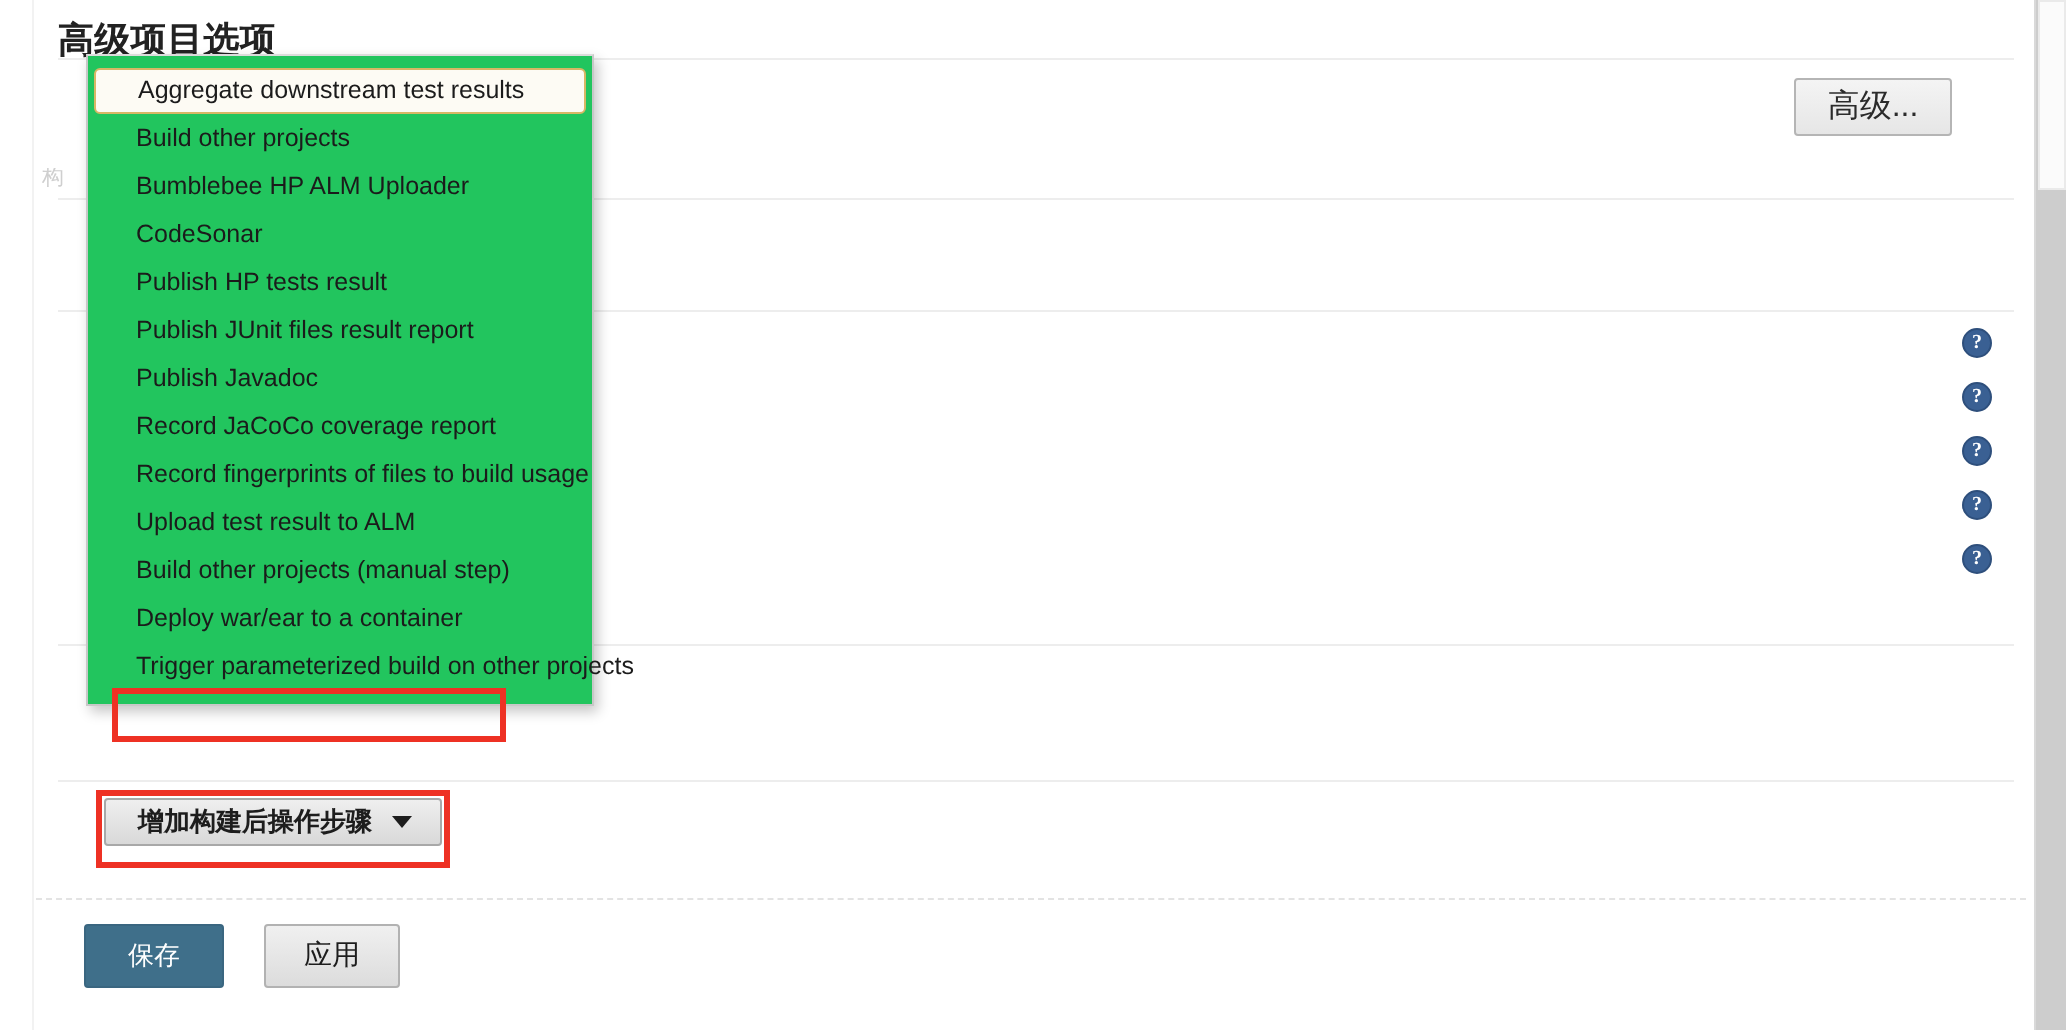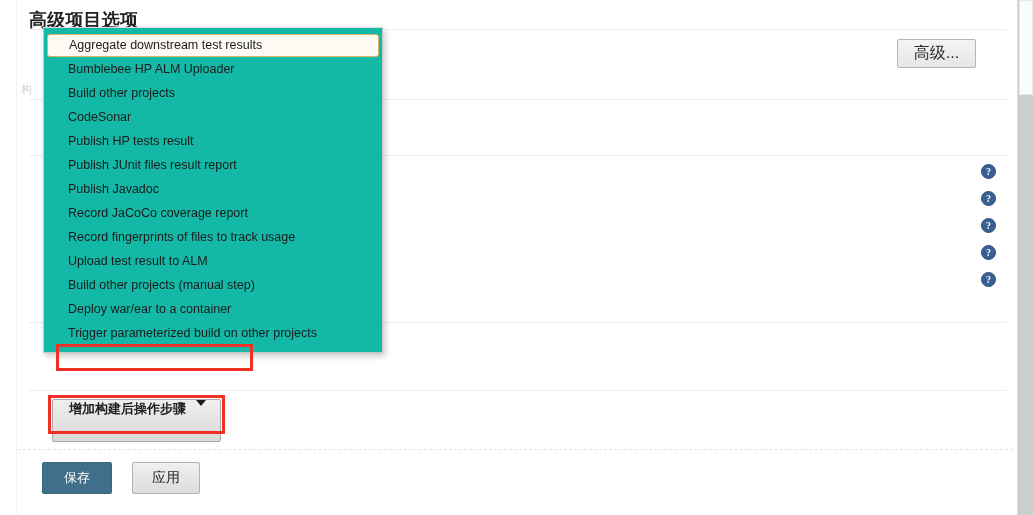--- a/index.html
+++ b/index.html
@@ -135,22 +135,22 @@
     color: #cfcfcf;
     line-height: 11px;
     overflow: hidden;
     white-space: nowrap;
   }
 
   
   .menu {
     position: absolute;
     left: 25px; top: 27px;
-    width: 340px;
-    background: #14b8a6;
+    width: 254px;
+    background: #22c55e;
     border: 1px solid #c8c8c8;
     border-top: 1px solid #dcdcdc;
     box-shadow: 2px 3px 6px rgba(0,0,0,0.22);
     padding: 6px 0 7px 0;
     z-index: 40;
   }
   .menu-item {
     height: 24px;
     line-height: 24px;
     padding-left: 24px;
@@ -182,25 +182,26 @@
   }
   .annot-addstep {
     left: 30px; top: 395px;
     width: 177px; height: 39px;
   }
 
   
   .addstep-btn {
     position: absolute;
     left: 34px; top: 399px;
-    width: 169px; height: 43px;
+    width: 169px; height: 24px;
     background: linear-gradient(#efefef, #d9d9d9);
     border: 1px solid #a8a8a8;
     border-radius: 2px;
     display: flex;
+    align-items: center;
     cursor: pointer;
     z-index: 50;
   }
   .addstep-label {
     flex: 1;
     text-align: center;
     font-size: 13px;
     font-weight: bold;
     color: #1d1d1d;
     padding-left: 6px;
@@ -267,28 +268,28 @@
     <div class="adv-btn">高级...</div>
 
     <div class="help-icon h1">?</div>
     <div class="help-icon h2">?</div>
     <div class="help-icon h3">?</div>
     <div class="help-icon h4">?</div>
     <div class="help-icon h5">?</div>
 
     <div class="menu" id="menu">
         <div class="menu-item selected">Aggregate downstream test results</div>
+        <div class="menu-item">Build other projects</div>
         <div class="menu-item">Bumblebee HP ALM Uploader</div>
-        <div class="menu-item">Build other projects</div>
         <div class="menu-item">CodeSonar</div>
         <div class="menu-item">Publish HP tests result</div>
         <div class="menu-item">Publish JUnit files result report</div>
         <div class="menu-item">Publish Javadoc</div>
         <div class="menu-item">Record JaCoCo coverage report</div>
-        <div class="menu-item">Record fingerprints of files to track usage</div>
+        <div class="menu-item">Record fingerprints of files to build usage</div>
         <div class="menu-item">Upload test result to ALM</div>
         <div class="menu-item">Build other projects (manual step)</div>
         <div class="menu-item">Deploy war/ear to a container</div>
         <div class="menu-item">Trigger parameterized build on other projects</div>
       </div>
 
     <div class="addstep-btn">
       <span class="addstep-label">增加构建后操作步骤</span>
       <span class="caret"></span>
     </div>

